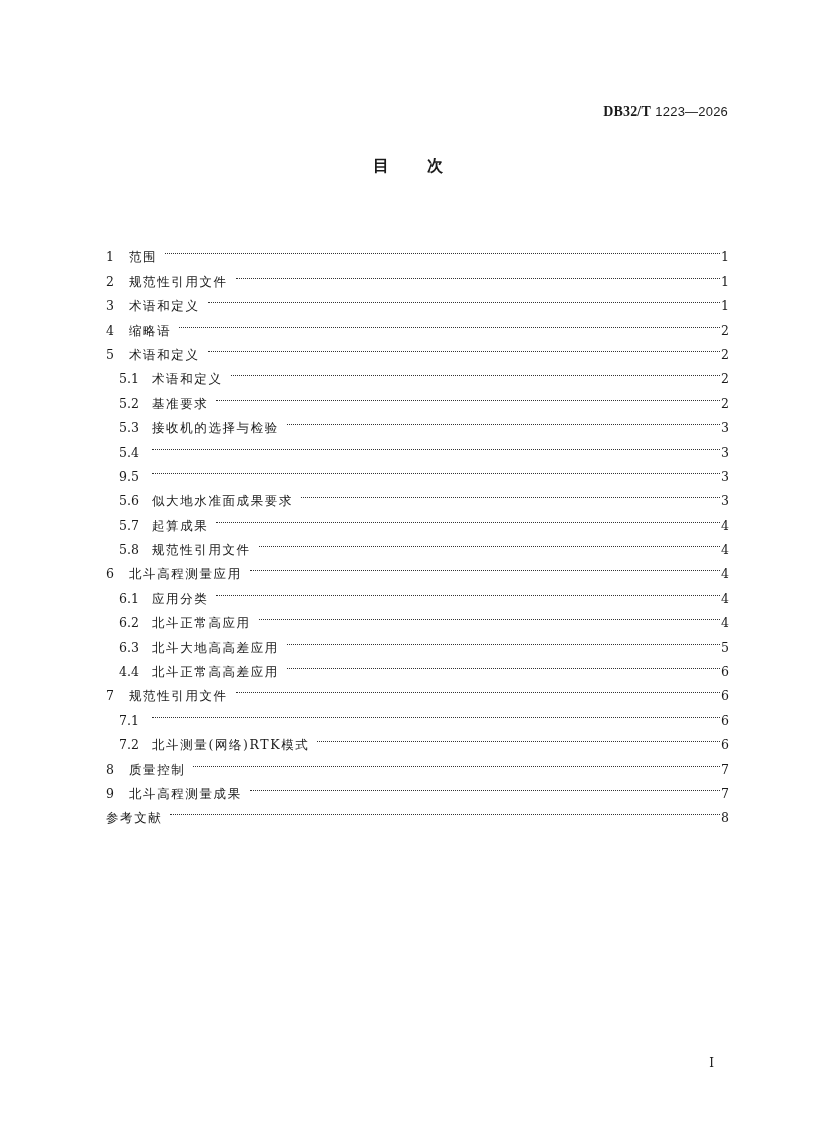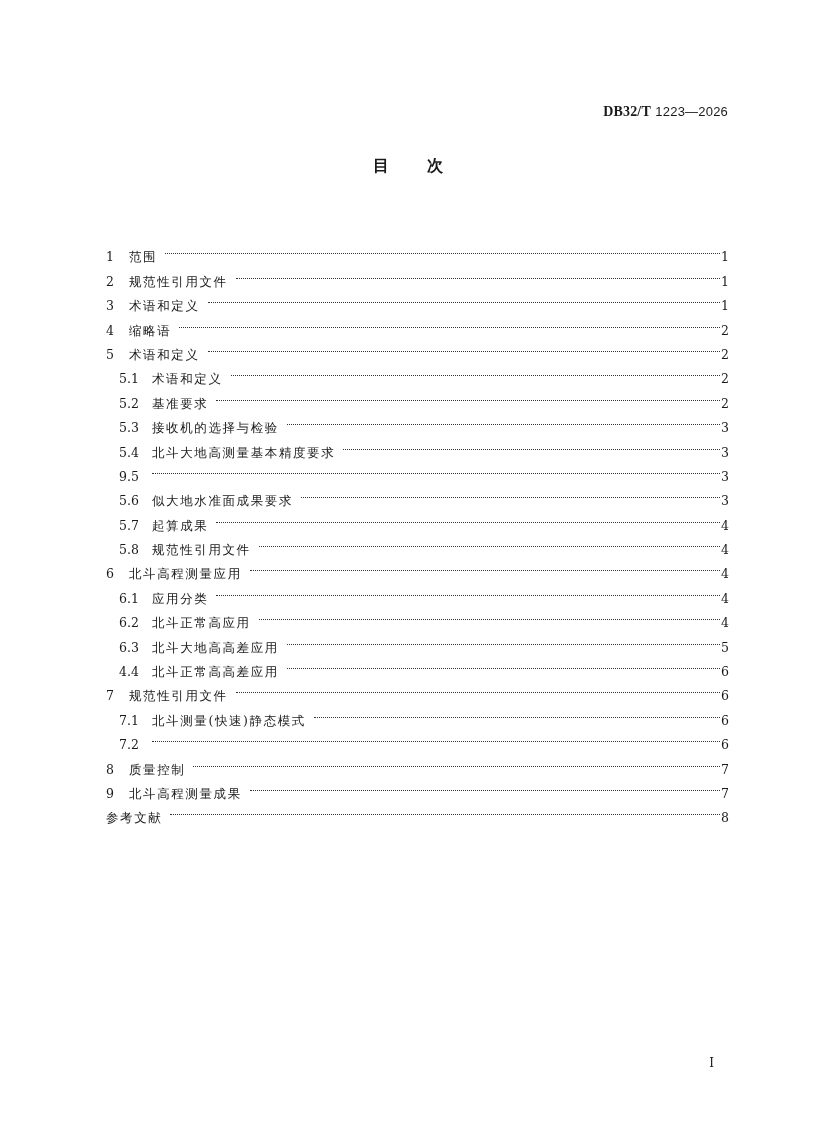--- a/index.html
+++ b/index.html
@@ -77,21 +77,20 @@
       <span class="toc-page">2</span>
     </div>
     <div class="toc-row l2">
       <span class="toc-num">5.3</span>
       <span class="toc-label">接收机的选择与检验</span>
       <span class="toc-dots"></span>
       <span class="toc-page">3</span>
     </div>
     <div class="toc-row l2">
       <span class="toc-num">5.4</span>
-      <span class="toc-label">北斗大地高测量基本精度要求</span>
       <span class="toc-dots"></span>
       <span class="toc-page">3</span>
     </div>
     <div class="toc-row l2">
       <span class="toc-num">9.5</span>
       <span class="toc-dots"></span>
       <span class="toc-page">3</span>
     </div>
     <div class="toc-row l2">
       <span class="toc-num">5.6</span>
@@ -142,26 +141,26 @@
       <span class="toc-page">6</span>
     </div>
     <div class="toc-row l1">
       <span class="toc-num">7</span>
       <span class="toc-label">规范性引用文件</span>
       <span class="toc-dots"></span>
       <span class="toc-page">6</span>
     </div>
     <div class="toc-row l2">
       <span class="toc-num">7.1</span>
-      <span class="toc-label">北斗测量(快速)静态模式</span>
       <span class="toc-dots"></span>
       <span class="toc-page">6</span>
     </div>
     <div class="toc-row l2">
       <span class="toc-num">7.2</span>
+      <span class="toc-label">北斗测量(网络)RTK模式</span>
       <span class="toc-dots"></span>
       <span class="toc-page">6</span>
     </div>
     <div class="toc-row l1">
       <span class="toc-num">8</span>
       <span class="toc-label">质量控制</span>
       <span class="toc-dots"></span>
       <span class="toc-page">7</span>
     </div>
     <div class="toc-row l1">

